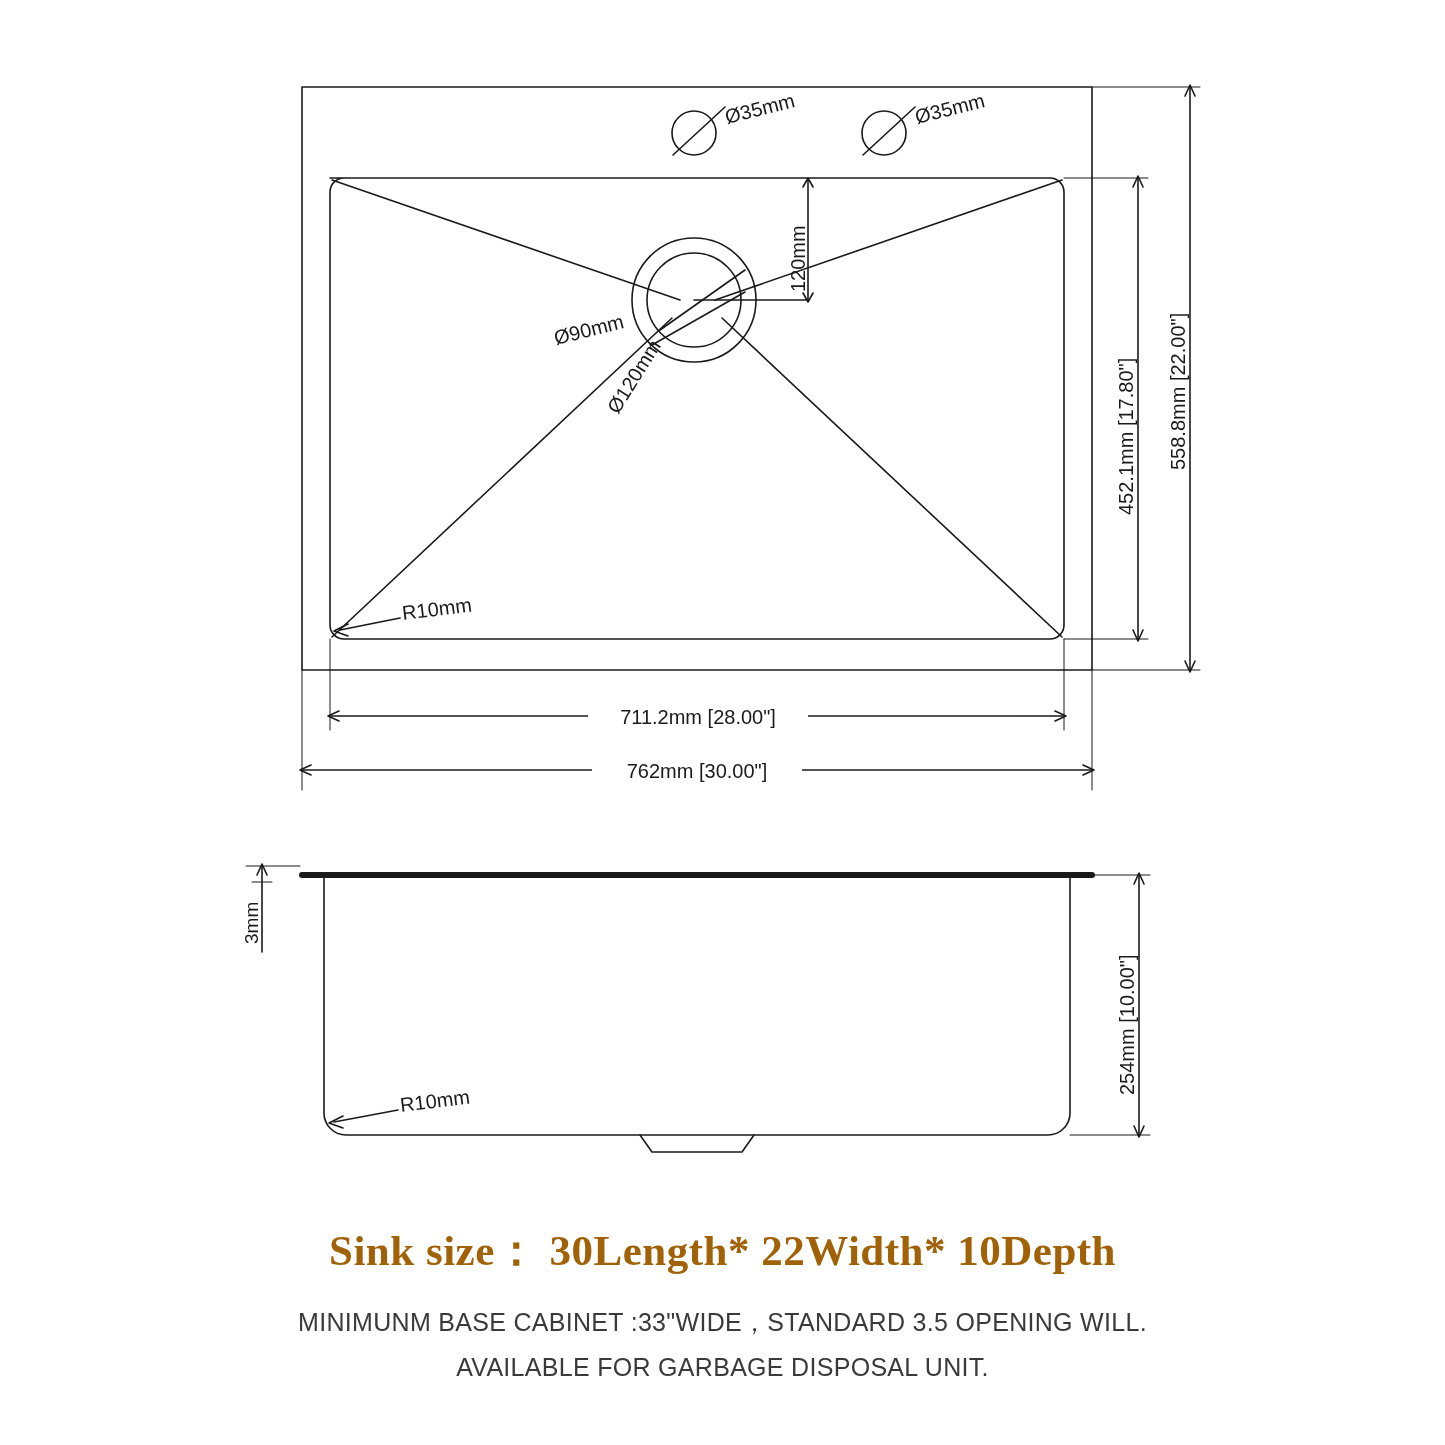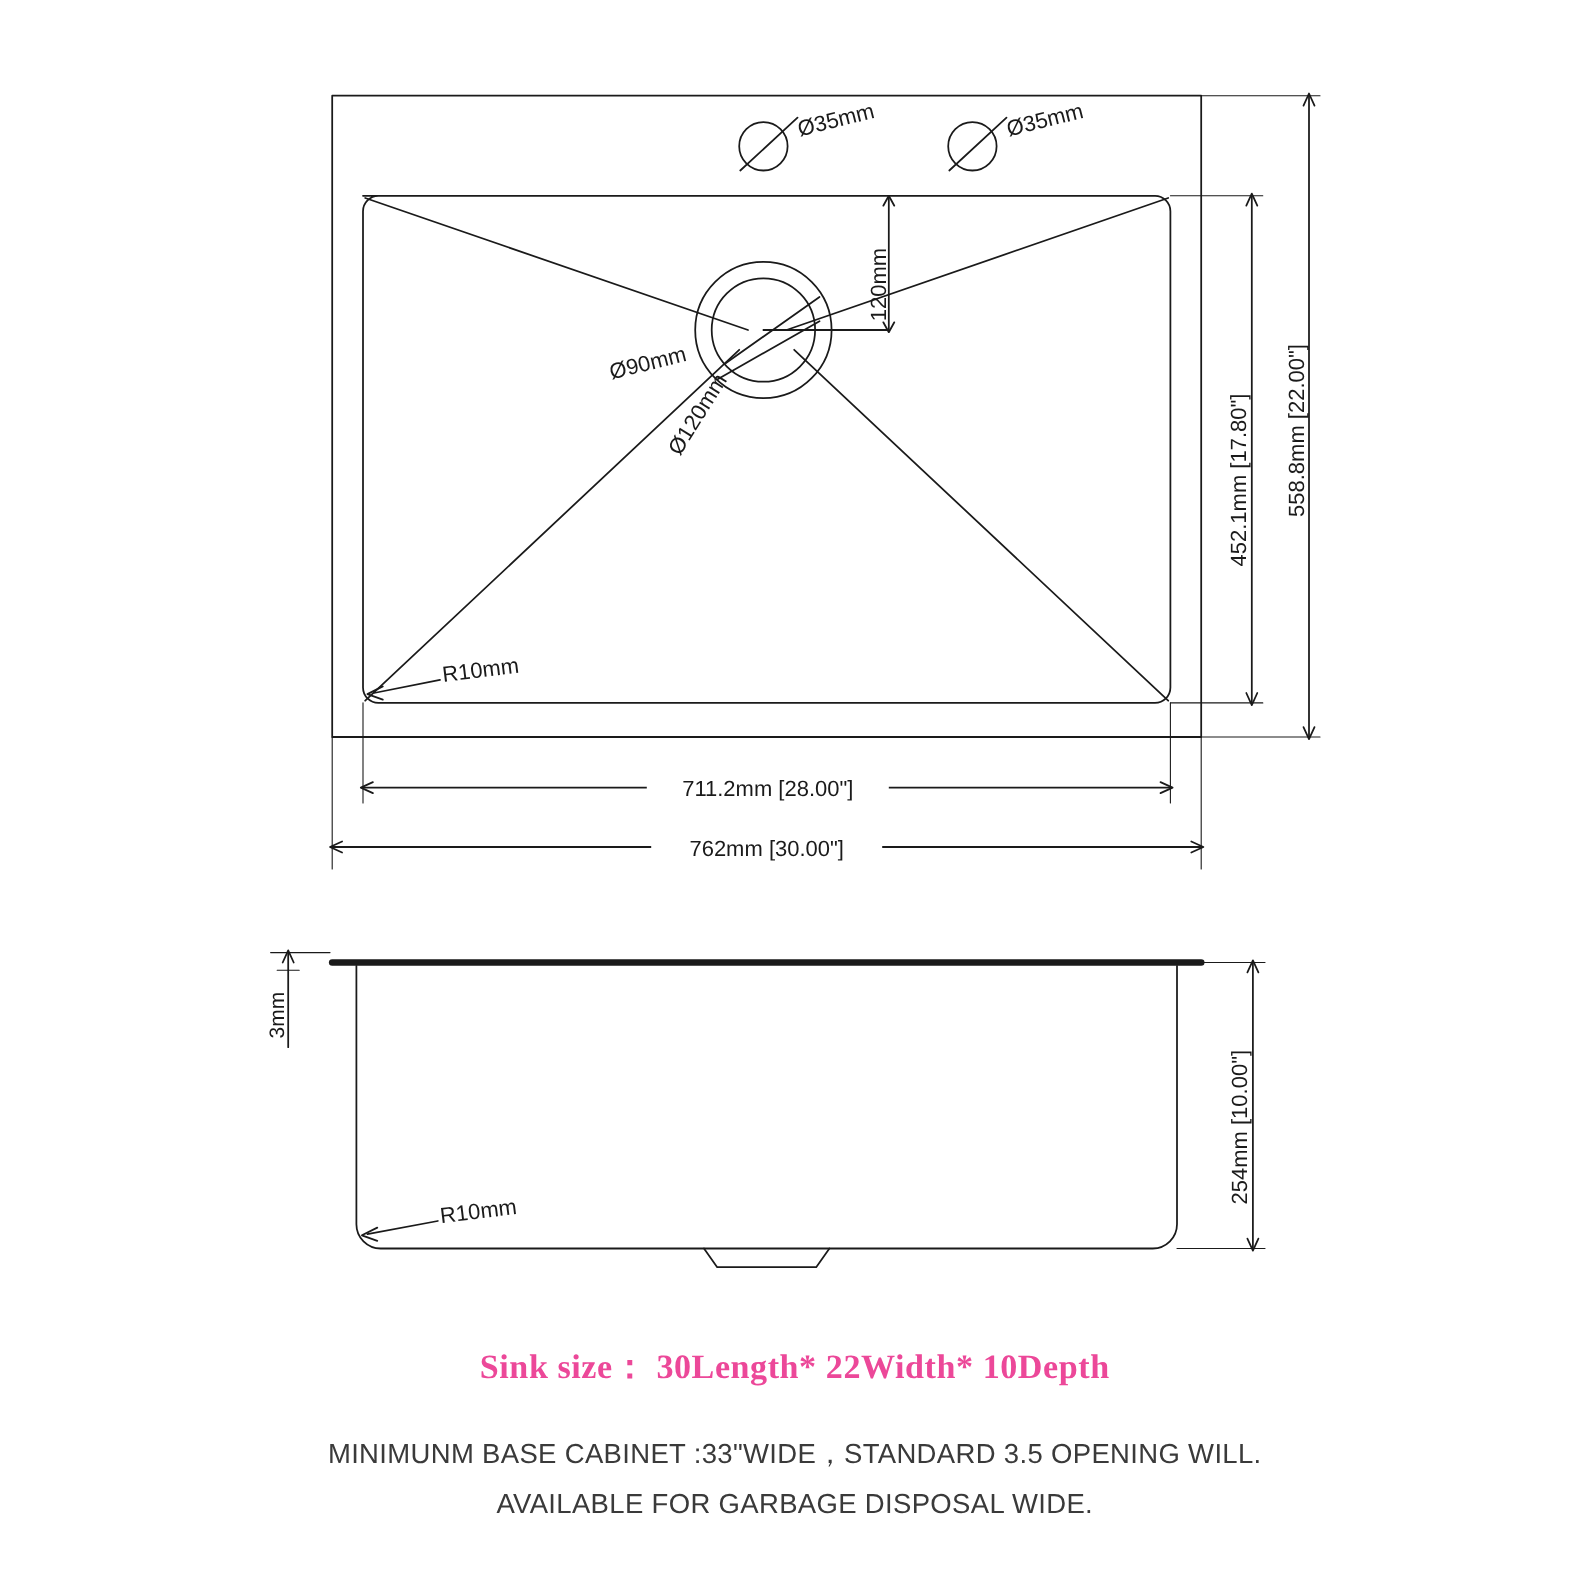--- a/index.html
+++ b/index.html
@@ -33,23 +33,23 @@
     font-size: 19px;
   }
   .caption-title {
     position: absolute;
     left: 0;
     top: 1222px;
     width: 1445px;
     text-align: center;
     font-family: "Liberation Serif", serif;
     font-weight: bold;
-    font-size: 31px;
+    font-size: 43px;
     letter-spacing: 0.5px;
-    color: #ec4899;
+    color: #a16207;
   }
   .caption-body {
     position: absolute;
     left: 0;
     top: 1300px;
     width: 1445px;
     text-align: center;
     font-size: 25px;
     line-height: 45px;
     color: #3a3a3a;
@@ -149,14 +149,14 @@
     <line x1="1139" y1="875" x2="1139" y2="1135"></line>
     <path d="M1134 884 L1139 873 L1144 884"></path>
     <path d="M1134 1126 L1139 1137 L1144 1126"></path>
     <text class="dim-label" x="1134" y="1095" transform="rotate(-90 1134 1095)" stroke="none">254mm [10.00"]</text>
   </g>
 </svg>
 
 <div class="caption-title">Sink size： 30Length* 22Width* 10Depth</div>
 <div class="caption-body">
   <div>MINIMUNM BASE CABINET :33"WIDE，STANDARD 3.5 OPENING WILL.</div>
-  <div>AVAILABLE FOR GARBAGE DISPOSAL WIDE.</div>
+  <div>AVAILABLE FOR GARBAGE DISPOSAL UNIT.</div>
 </div>
 
 </body></html>

